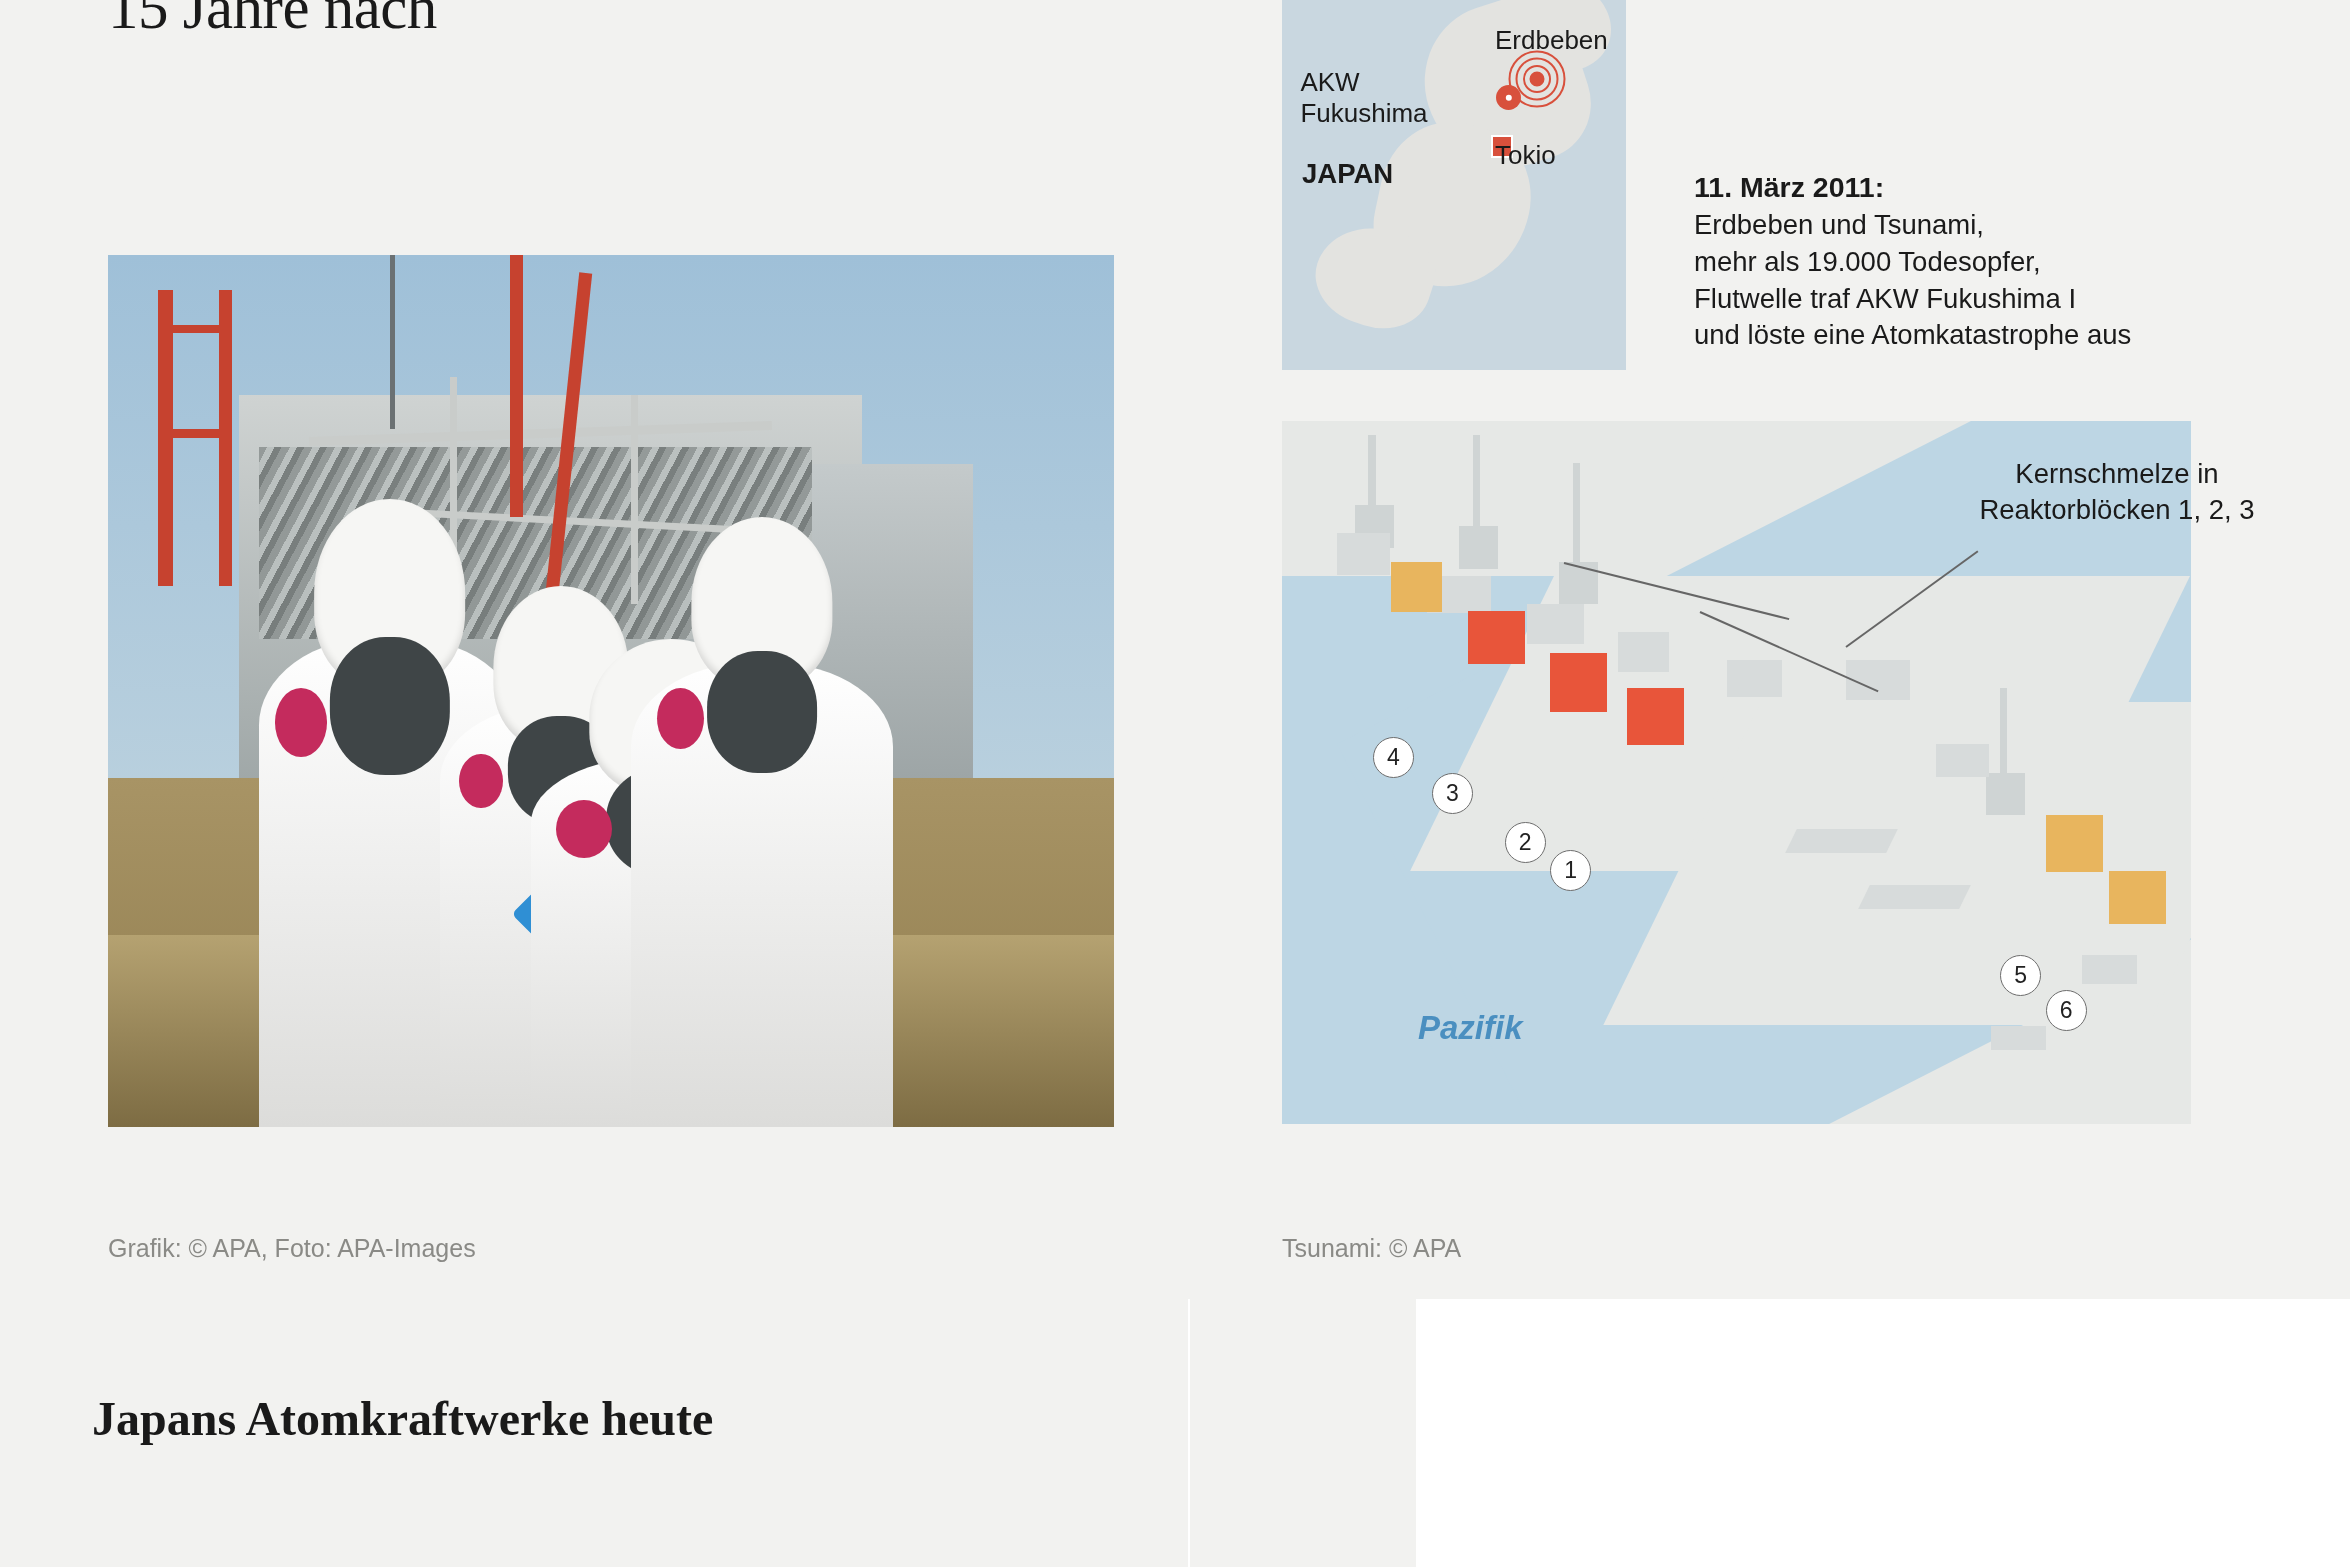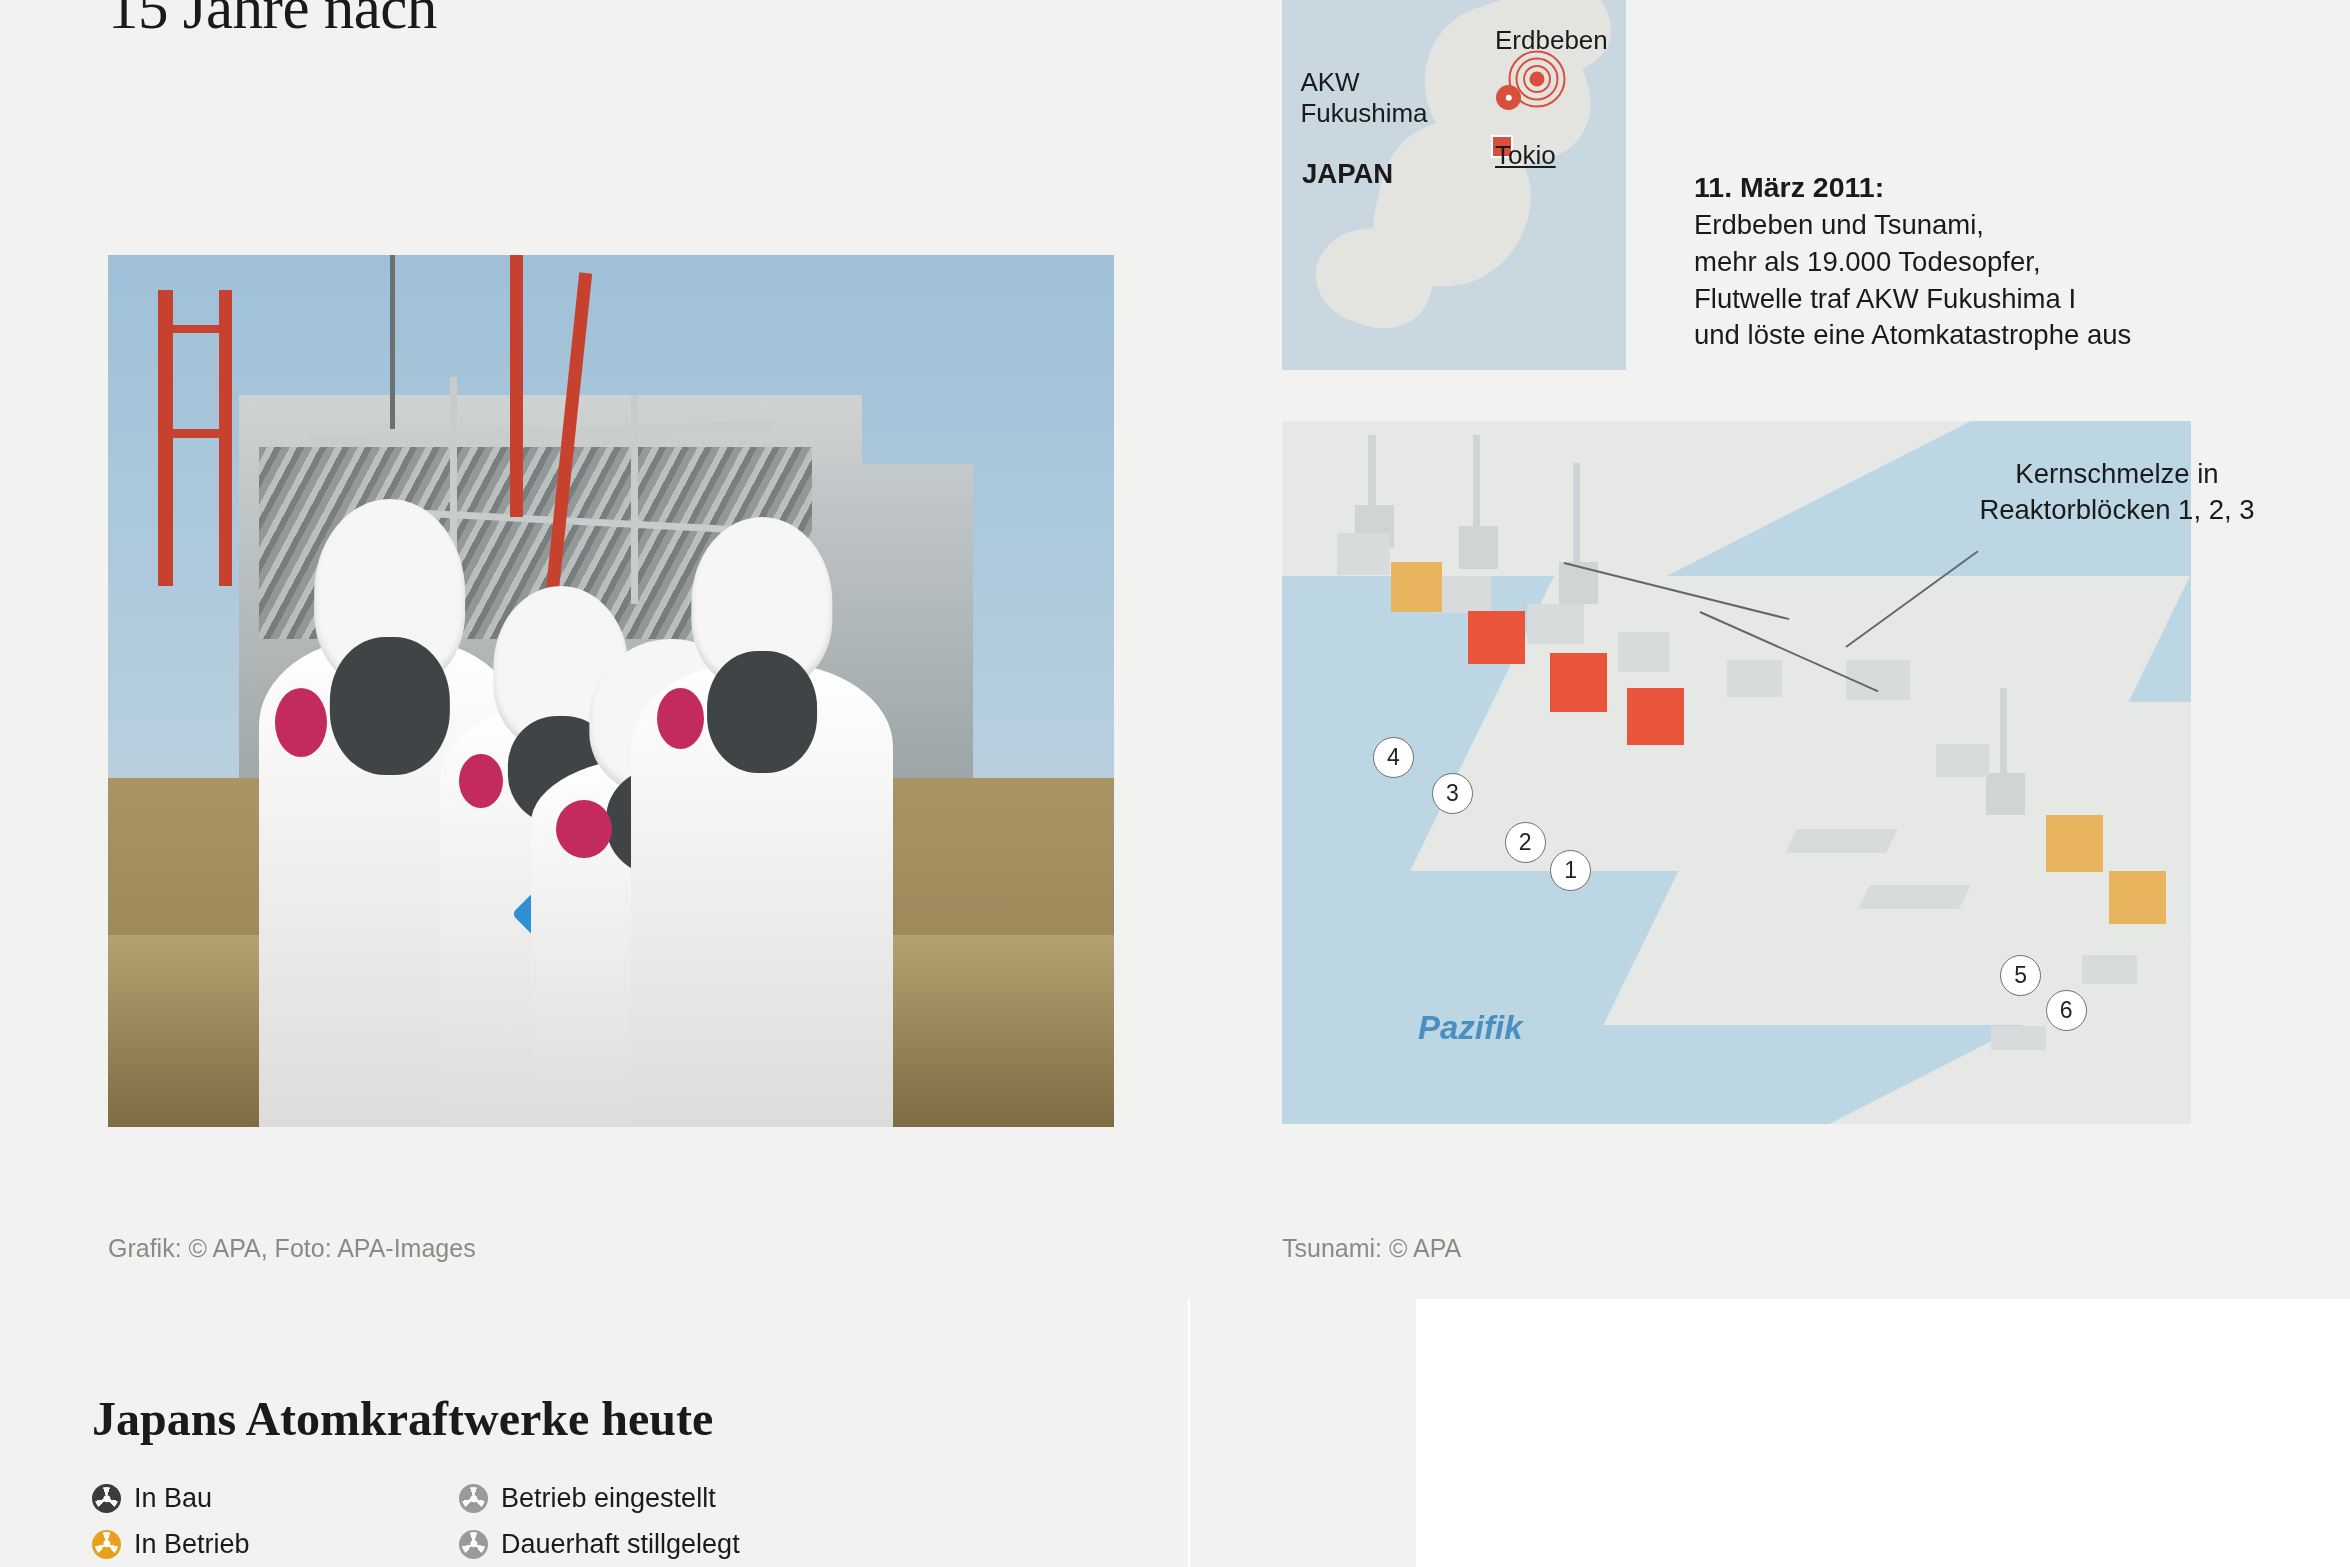--- a/index.html
+++ b/index.html
@@ -155,21 +155,21 @@
     left: 50%; top: 50%;
     transform: translate(-50%, -50%);
   }
   .map-label {
     position: absolute;
     font-size: 26px;
     color: #1a1a1a;
     white-space: nowrap;
   }
   .map-label.bold { font-weight: bold; font-size: 27.5px; }
-  .map-label.underline { text-decoration: underline; }
+  .map-label.underline { }
 
   .akw-dot {
     position: absolute;
     left: 214px; top: 90px;
     width: 25px; height: 25px;
     border-radius: 50%;
     background: #d8503c;
   }
   .akw-dot:before {
     content: "";
@@ -477,33 +477,15 @@
 <div class="kern-label">
   <div>Kernschmelze in</div>
   <div>Reaktorblöcken 1, 2, 3</div>
 </div>
 
 <div class="caption caption-right">Tsunami: © APA</div>
 
 <div class="white-right"></div>
 <div class="panel-bottom">
   <div class="bottom-title">Japans Atomkraftwerke heute</div>
-  <div class="legend">
-    <div class="legend-item">
-      <span class="trefoil dark"></span>
-      <span>In Bau</span>
-    </div>
-    <div class="legend-item">
-      <span class="trefoil grey"></span>
-      <span>Betrieb eingestellt</span>
-    </div>
-    <div class="legend-item">
-      <span class="trefoil yellow"></span>
-      <span>In Betrieb</span>
-    </div>
-    <div class="legend-item">
-      <span class="trefoil grey"></span>
-      <span>Dauerhaft stillgelegt</span>
-    </div>
-  </div>
 </div>
 <div class="divider-v"></div>
 
 
 </body></html>

